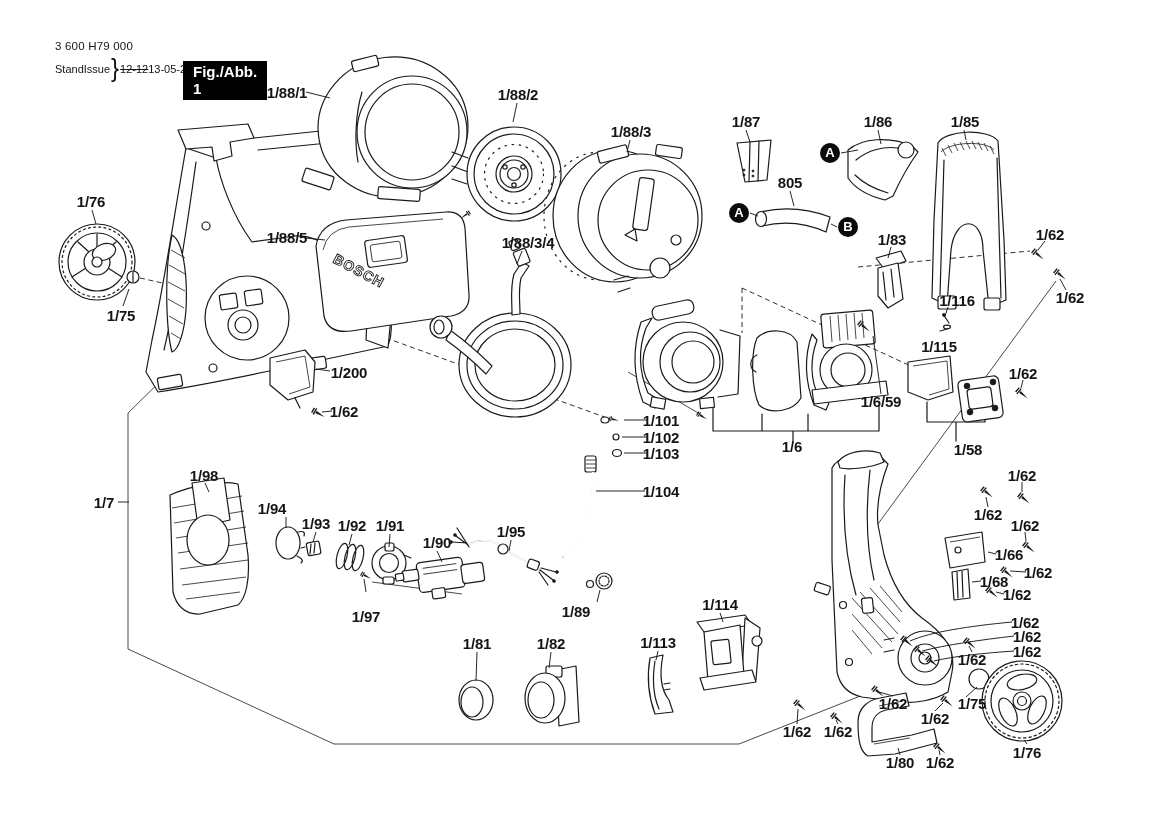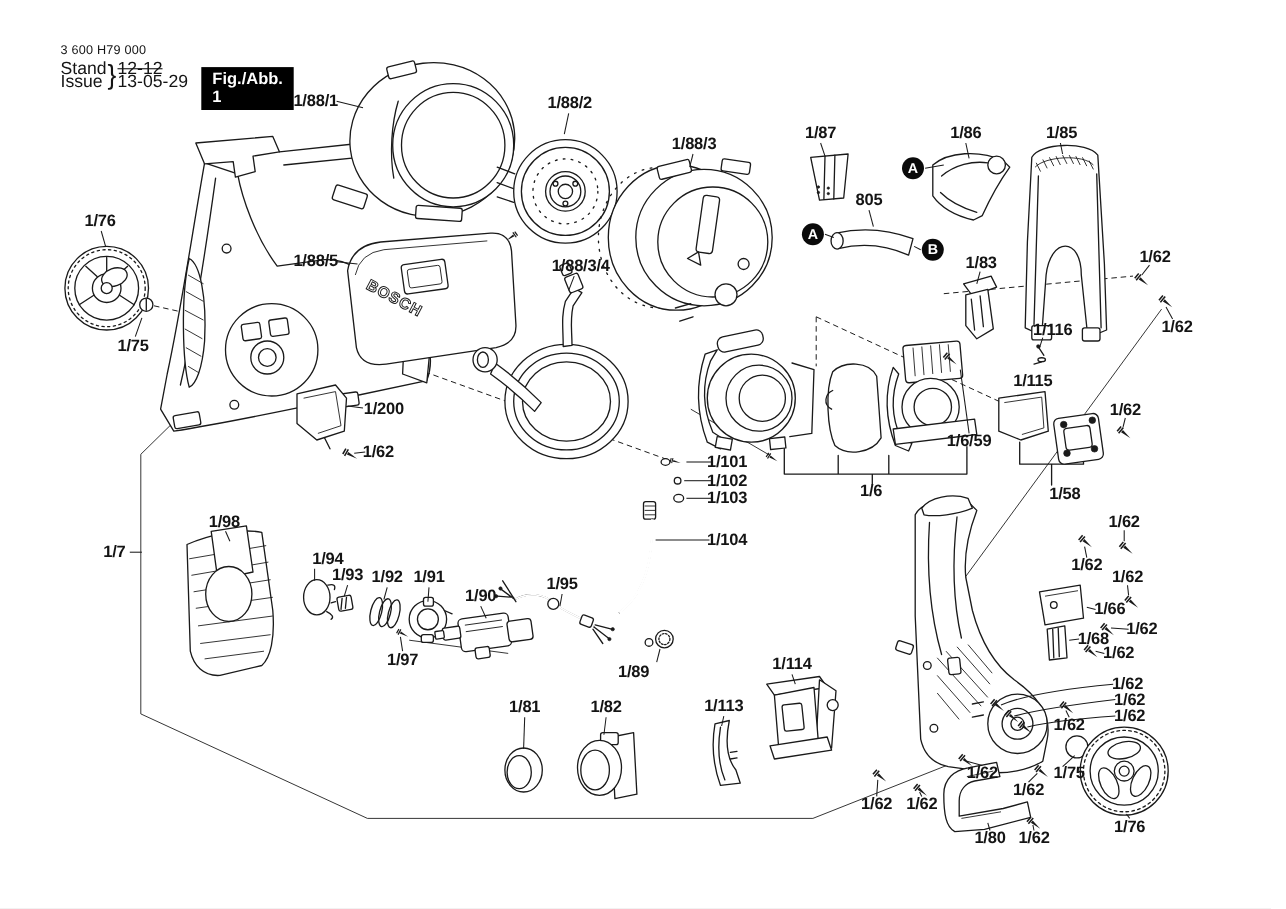--- a/index.html
+++ b/index.html
@@ -12,21 +12,21 @@
   .thin {stroke:#1a1a1a;fill:none;stroke-width:0.8;}
   .lead {stroke:#1a1a1a;fill:none;stroke-width:0.95;}
   .dash {stroke:#1a1a1a;fill:none;stroke-width:0.9;stroke-dasharray:5 3.5;}
   .plabel{position:absolute;transform:translate(-50%,-50%);font-weight:700;font-size:15px;
           letter-spacing:-0.2px;color:#141414;white-space:nowrap;}
   .badge{position:absolute;transform:translate(-50%,-50%);width:20px;height:20px;border-radius:50%;
          background:#0a0a0a;color:#fff;font-weight:700;font-size:13px;line-height:20px;text-align:center;}
   .hdr{position:absolute;left:55px;top:40px;color:#141414;}
   .doc{font-size:11.5px;letter-spacing:0.2px;}
   .standissue{display:flex;align-items:center;margin-top:3px;}
-  .si-col{display:flex;flex-direction:column;font-size:16px;line-height:12px;}
+  .si-col{display:flex;flex-direction:row;font-size:11px;line-height:12px;}
   .brace{font-size:24px;font-weight:400;margin:0 1px;transform:scaleY(1.05);}
   .strike{text-decoration:line-through;}
   .figbox{position:absolute;left:128px;top:21px;background:#000;color:#fff;font-weight:700;
           font-size:15px;padding:2px 10px 3px 10px;}
   .footer{position:absolute;left:55px;top:724px;font-size:11.5px;line-height:15px;color:#141414;}
 </style>
 </head>
 <body>
 
 <div id="stage">
@@ -485,33 +485,33 @@
       <div class="plabel" style="left: 661px; top: 420px;">1/101</div>
       <div class="plabel" style="left: 661px; top: 437px;">1/102</div>
       <div class="plabel" style="left: 661px; top: 453px;">1/103</div>
       <div class="plabel" style="left: 881px; top: 401px;">1/6/59</div>
       <div class="plabel" style="left: 792px; top: 446px;">1/6</div>
       <div class="plabel" style="left: 968px; top: 449px;">1/58</div>
       <div class="plabel" style="left: 104px; top: 502px;">1/7</div>
       <div class="plabel" style="left: 204px; top: 475px;">1/98</div>
       <div class="plabel" style="left: 661px; top: 491px;">1/104</div>
       <div class="plabel" style="left: 1022px; top: 475px;">1/62</div>
-      <div class="plabel" style="left: 298px; top: 508px;">1/94</div>
+      <div class="plabel" style="left: 272px; top: 508px;">1/94</div>
       <div class="plabel" style="left: 316px; top: 523px; text-align: center;">1/93</div>
       <div class="plabel" style="left: 352px; top: 525px;">1/92</div>
       <div class="plabel" style="left: 390px; top: 525px;">1/91</div>
       <div class="plabel" style="left: 511px; top: 531px;">1/95</div>
       <div class="plabel" style="left: 988px; top: 514px;">1/62</div>
       <div class="plabel" style="left: 1025px; top: 525px;">1/62</div>
       <div class="plabel" style="left: 437px; top: 542px;">1/90</div>
       <div class="plabel" style="left: 1009px; top: 554px;">1/66</div>
       <div class="plabel" style="left: 1038px; top: 572px;">1/62</div>
       <div class="plabel" style="left: 994px; top: 581px;">1/68</div>
       <div class="plabel" style="left: 1017px; top: 594px;">1/62</div>
-      <div class="plabel" style="left: 366px; top: 600px;">1/97</div>
+      <div class="plabel" style="left: 366px; top: 616px;">1/97</div>
       <div class="plabel" style="left: 576px; top: 611px;">1/89</div>
       <div class="plabel" style="left: 720px; top: 604px;">1/114</div>
       <div class="plabel" style="left: 1025px; top: 622px;">1/62</div>
       <div class="plabel" style="left: 1027px; top: 636px;">1/62</div>
       <div class="plabel" style="left: 1027px; top: 651px;">1/62</div>
       <div class="plabel" style="left: 972px; top: 659px;">1/62</div>
       <div class="plabel" style="left: 477px; top: 643px;">1/81</div>
       <div class="plabel" style="left: 551px; top: 643px;">1/82</div>
       <div class="plabel" style="left: 658px; top: 642px;">1/113</div>
       <div class="plabel" style="left: 893px; top: 703px;">1/62</div>

